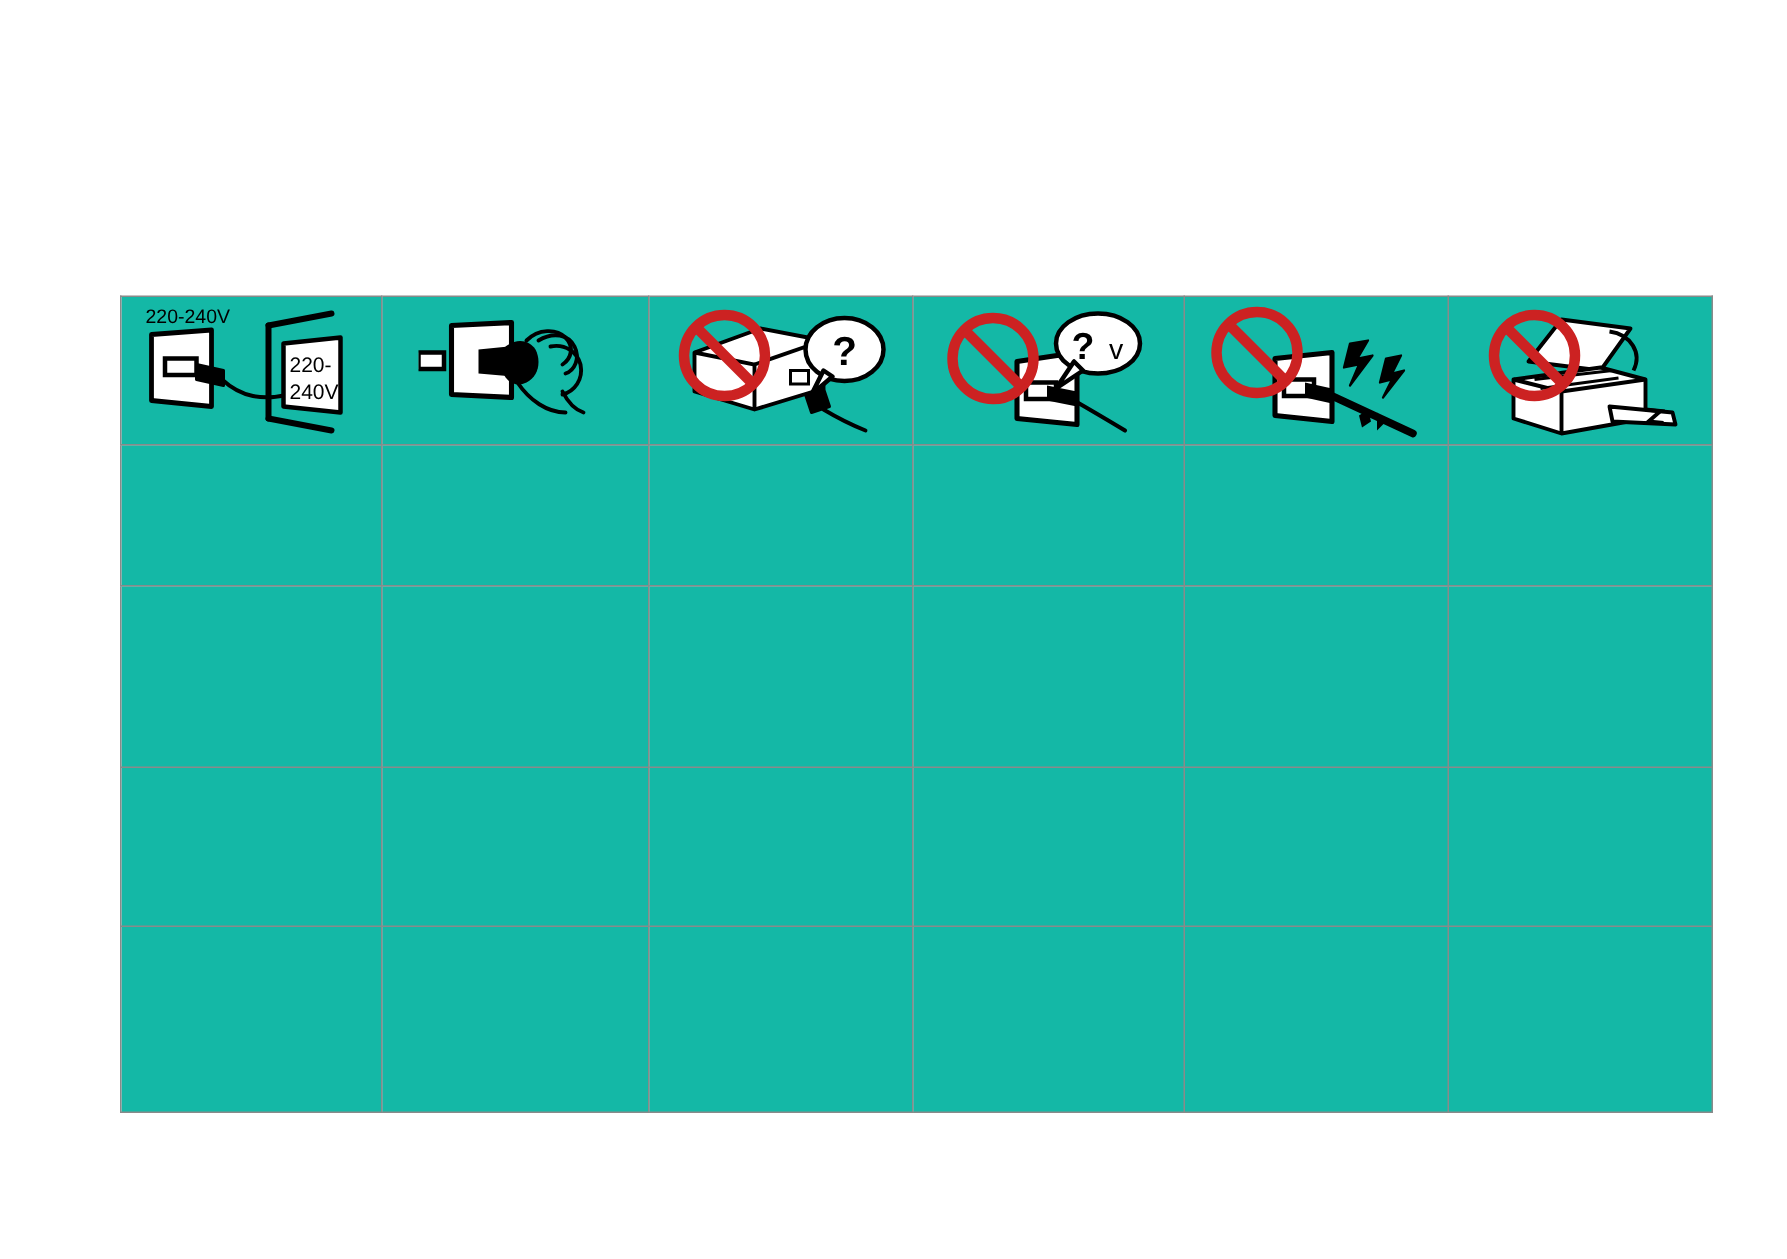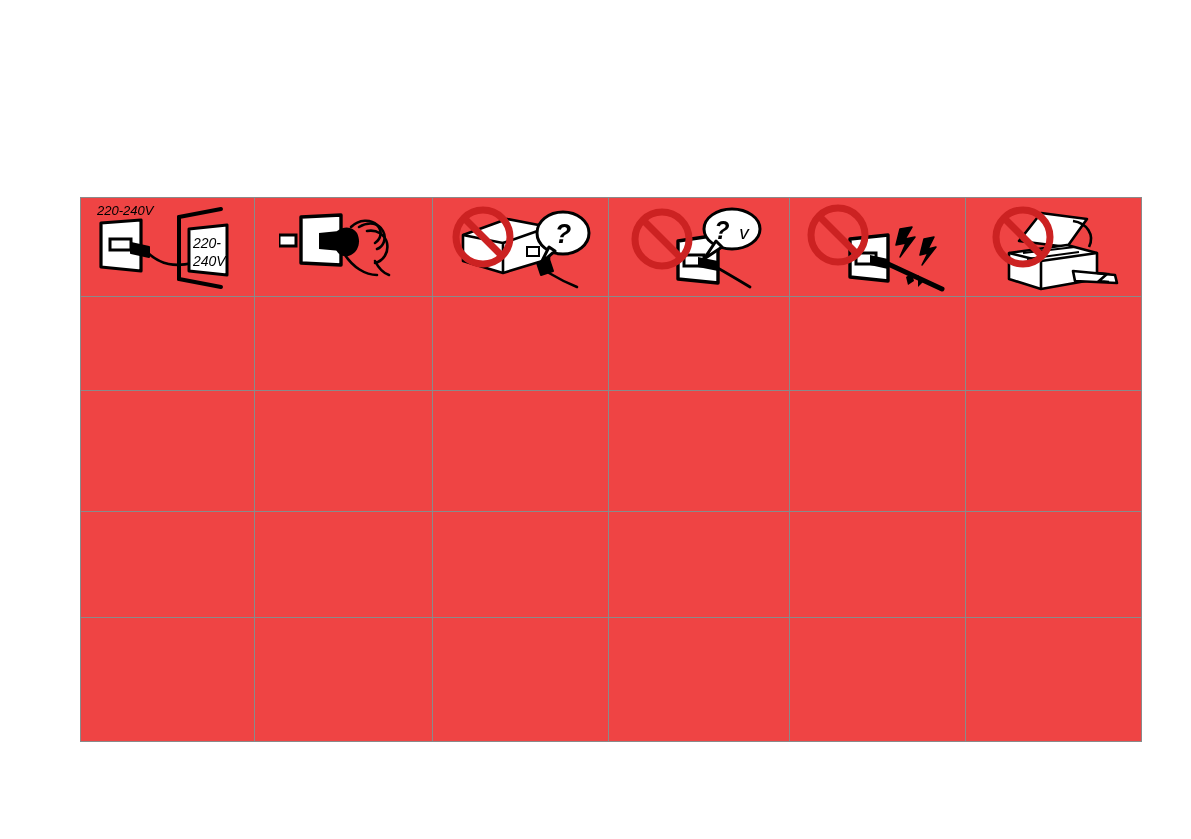--- a/index.html
+++ b/index.html
@@ -28,22 +28,21 @@
     width: 1055px;
     height: 539px;
     border-collapse: collapse;
     table-layout: fixed;
   }
   .safety-table td {
     border: 1px solid #8a8a8a;
     padding: 0;
     vertical-align: middle;
     text-align: center;
-    background: #ef4444;
-    font-style: italic;
+    background: #14b8a6;
   }
   .col-1 { width: 173px; }
   .col-2 { width: 177px; }
   .col-3 { width: 175px; }
   .col-4 { width: 180px; }
   .col-5 { width: 175px; }
   .col-6 { width: 175px; }
 
   .row-icons td { height: 98px; }
   .row-blank-1 td { height: 93px; }

